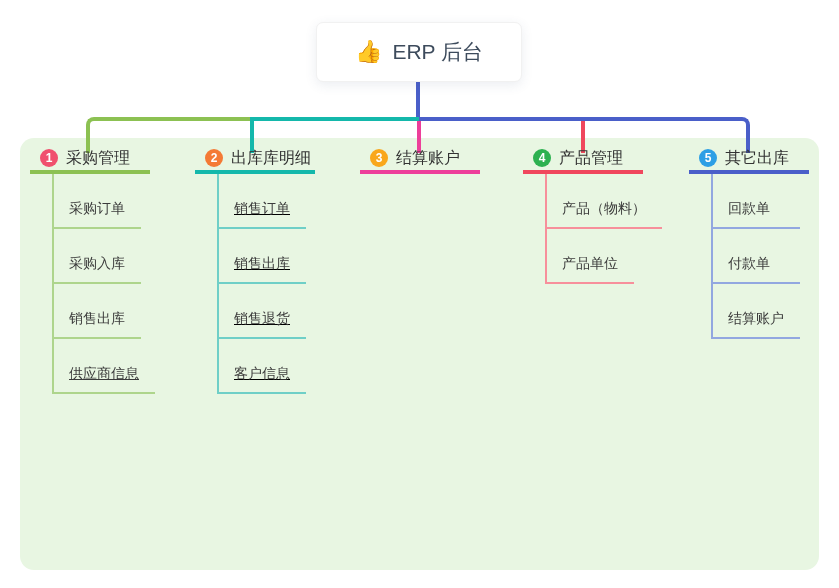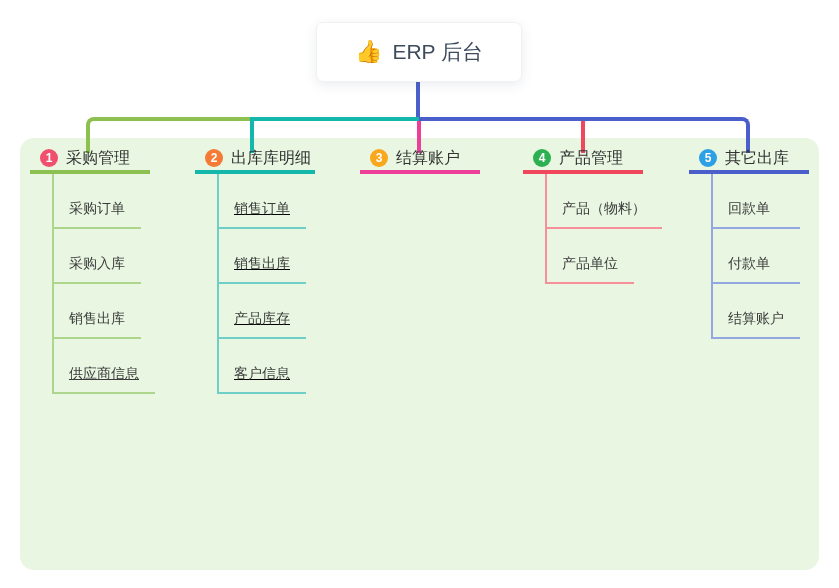--- a/index.html
+++ b/index.html
@@ -137,21 +137,21 @@
   <div class="branch p1">
     <div class="branch-title" style="border-bottom-color: rgb(20, 184, 171);">
       <span class="badge" style="background: rgb(244, 122, 53);">2</span>
       <span class="branch-label">出库库明细</span>
     </div>
     <div class="children" style="border-left-color: rgb(111, 207, 199); text-decoration: underline;">
   <div class="child" style="border-bottom-color: rgb(111, 207, 199);">销售订单</div>
 
   <div class="child" style="border-bottom-color: rgb(111, 207, 199);">销售出库</div>
 
-  <div class="child" style="border-bottom-color: rgb(111, 207, 199);">产品库存</div>
+  <div class="child" style="border-bottom-color: rgb(111, 207, 199);">销售退货</div>
 
   <div class="child" style="border-bottom-color: rgb(111, 207, 199);">客户信息</div>
 </div>
   </div>
 
   <div class="branch p2">
     <div class="branch-title" style="border-bottom-color: rgb(237, 63, 154);">
       <span class="badge" style="background: rgb(249, 167, 28);">3</span>
       <span class="branch-label">结算账户</span>
     </div>

